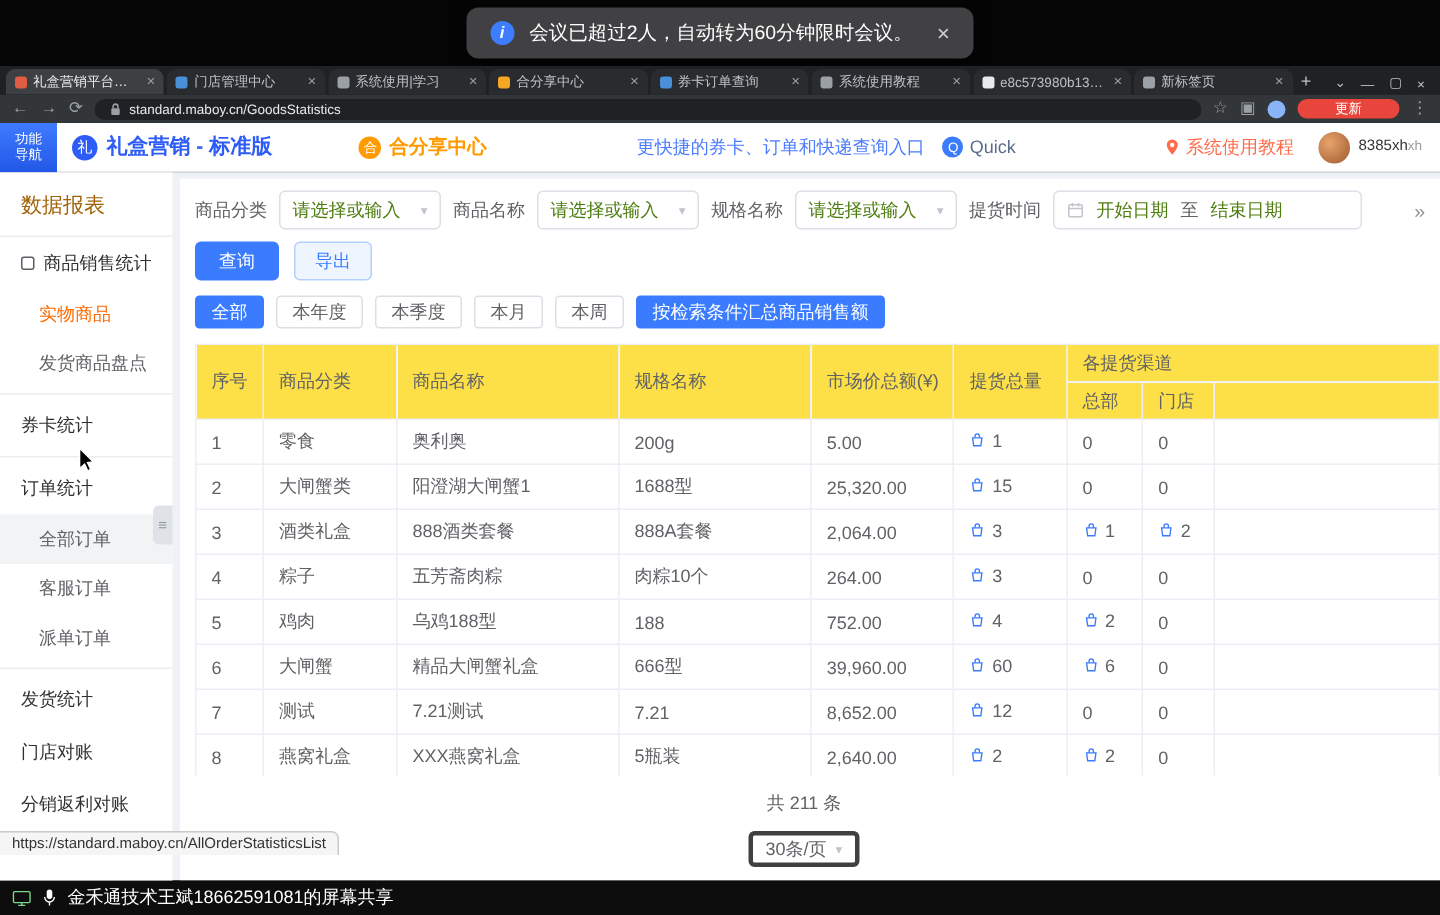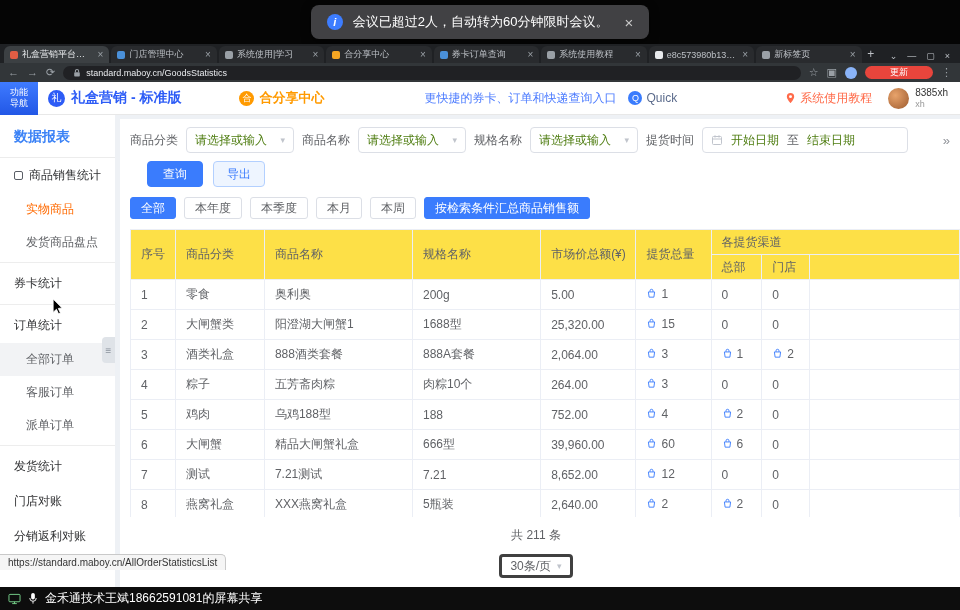--- a/index.html
+++ b/index.html
@@ -46,28 +46,28 @@
   .share-center { display:flex; align-items:center; gap:5px; margin-left:58px; color:#ff9a00; font-weight:bold; font-size:13px; }
   .share-logo { width:15px; height:15px; border-radius:50%; background:#ff9a00; color:#fff; font-size:9px; font-weight:normal;
     display:flex; align-items:center; justify-content:center; }
   .promo { margin-left:100px; color:#4b7bff; font-size:12px; white-space:nowrap; }
   .quick { display:flex; align-items:center; gap:4px; margin-left:12px; color:#5b6b8c; font-size:12px; }
   .q-logo { width:14px; height:14px; border-radius:50%; background:#3a7cfd; color:#fff; font-size:9px;
     display:flex; align-items:center; justify-content:center; }
   .tutorial { margin-left:auto; display:flex; align-items:center; gap:4px; color:#ff6b4a; font-size:12px; white-space:nowrap; }
   .user { display:flex; align-items:center; gap:6px; margin:0 12px 0 16px; }
   .avatar { width:21px; height:21px; border-radius:50%; background:radial-gradient(circle at 35% 35%, #e8a36b, #9c5a2e); flex:none; }
-  .user-names { display:flex; flex-direction:column; font-size:10px; color:#333; line-height:1.15; }
+  .user-names { display:flex; flex-direction:row; font-size:10px; color:#333; line-height:1.15; }
   .user-names .sub { color:#999; font-size:9px; }
 
   
   .main { flex:1; display:flex; background:#eef1f5; min-height:0; }
 
   .sidebar { width:115px; background:#fff; flex:none; position:relative; }
-  .sb-title { font-size:14px; font-weight:bold; color:#3b82f6; padding:13px 0 11px 14px; border-bottom:1px solid #ececec; }
+  .sb-title { font-size:14px; font-weight:normal; color:#a16207; padding:13px 0 11px 14px; border-bottom:1px solid #ececec; }
   .sb-section { font-size:12px; color:#303133; padding:9px 0 9px 14px; display:flex; align-items:center; gap:6px; white-space:nowrap; }
   .sb-sub { font-size:12px; color:#606266; padding:8px 0 8px 26px; white-space:nowrap; }
   .sb-sub.active { color:#ff6a00; }
   .sb-sub.hover { background:#f2f3f5; }
   .sb-divider { height:1px; background:#ededed; margin:3px 0; }
   .sb-ic { width:9px; height:9px; border:1px solid #5a5e66; border-radius:2px; display:inline-block; flex:none; }
   .sb-toggle { position:absolute; right:0; top:222px; width:13px; height:26px; background:#dfe3e8; color:#8a919c;
     border-radius:4px 0 0 4px; display:flex; align-items:center; justify-content:center; font-size:10px; }
 
   .content { flex:1; margin:4px 0 0 5px; background:#fff; padding:8px 0 0 10px; display:flex; flex-direction:column;
@@ -78,21 +78,21 @@
   .f-label { font-size:12px; color:#606266; flex:none; white-space:nowrap; }
   .f-select { width:108px; height:26px; border:1px solid #dcdfe6; border-radius:4px; background:#fff; display:flex;
     align-items:center; justify-content:space-between; padding:0 8px; flex:none; }
   .ph { color:#4d7c0f; font-size:12px; white-space:nowrap; }
   .caret { color:#c0c4cc; font-size:9px; }
   .f-date { width:206px; height:26px; border:1px solid #dcdfe6; border-radius:4px; background:#fff; display:flex;
     align-items:center; gap:8px; padding:0 8px; flex:none; }
   .f-date .sep { color:#606266; font-size:12px; }
   .collapse-btn { color:#909399; font-size:13px; margin-left:8px; flex:none; }
 
-  .actions { display:flex; align-items:center; gap:10px; margin-bottom:10px;margin-left:17px; }
+  .actions { display:flex; align-items:center; gap:10px; margin-bottom:10px; }
   .btn { font-family:inherit; font-size:12px; height:26px; border-radius:4px; cursor:default; }
   .btn.primary { background:#3a7cfd; color:#fff; border:1px solid #3a7cfd; padding:0 15px; }
   .btn.export { background:#eef5ff; color:#3a7cfd; border:1px solid #b3d0ff; padding:0 13px; }
 
   .range-tabs { display:flex; align-items:center; gap:8px; margin-bottom:10px; }
   .rtab { font-family:inherit; font-size:12px; height:22px; padding:0 10px; border:1px solid #dcdfe6; background:#fff;
     color:#606266; border-radius:3px; white-space:nowrap; }
   .rtab.active { background:#3a7cfd; border-color:#3a7cfd; color:#fff; }
 
   .table-wrap { height:288px; overflow:hidden; flex:none; }

